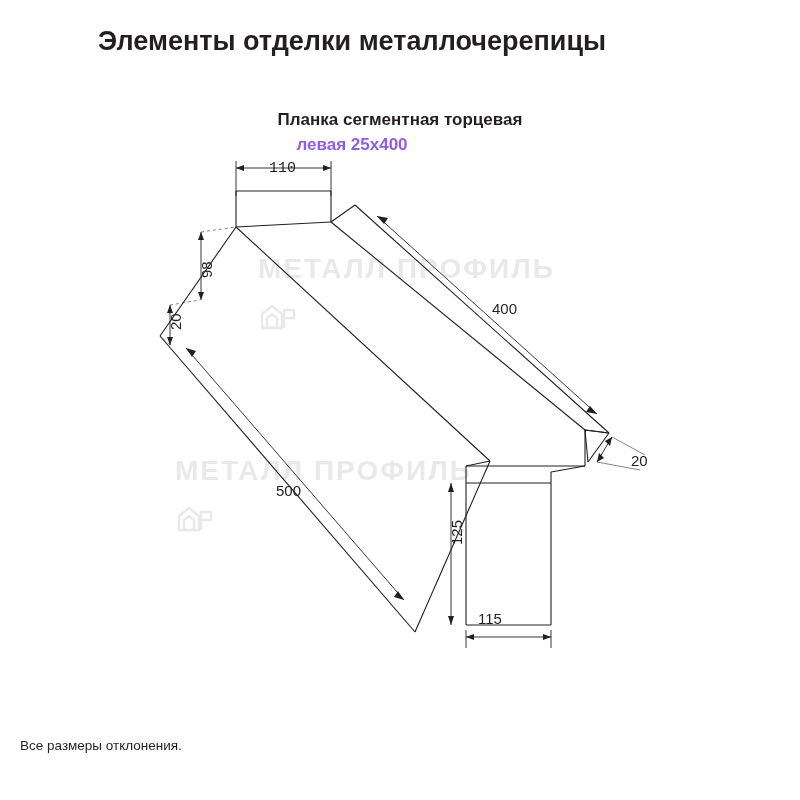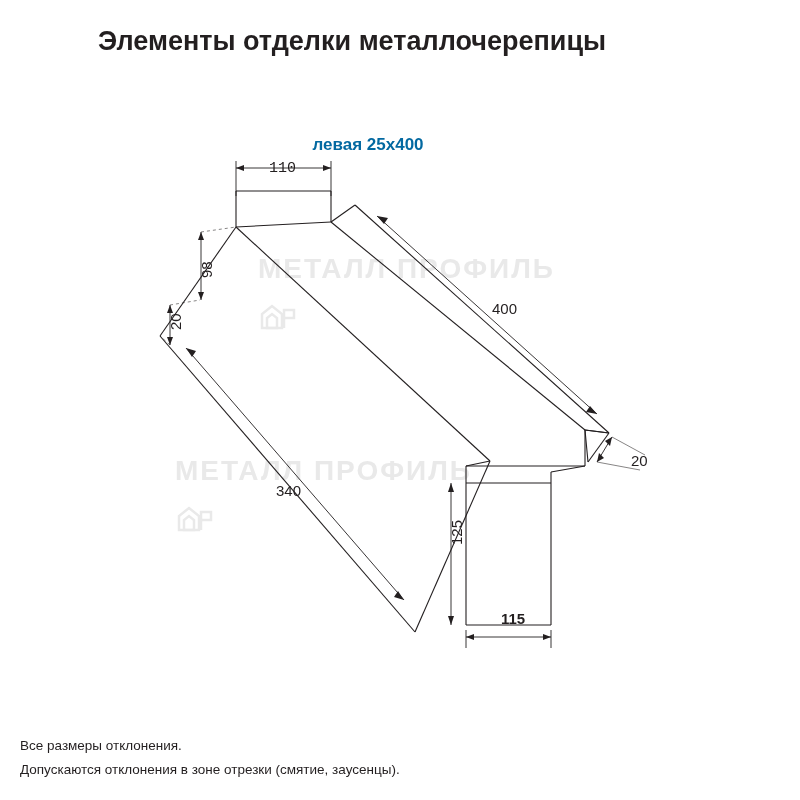--- a/index.html
+++ b/index.html
@@ -37,27 +37,27 @@
     left: 0;
     top: 110px;
     width: 800px;
     text-align: center;
     font-size: 17px;
     font-weight: bold;
     color: #231f20;
   }
   .subtitle2 {
     position: absolute;
-    left: 16px;
+    left: 0;
     top: 135px;
     width: 704px;
     text-align: center;
     font-size: 17px;
     font-weight: bold;
-    color: #0369a1;
+    color: #8b5cf6;
   }
   .drawing {
     position: absolute;
     left: 0;
     top: 0;
     width: 800px;
     height: 800px;
   }
   .footnote {
     position: absolute;
@@ -95,20 +95,21 @@
     transform: rotate(-90deg);
     transform-origin: left top;
   }
 </style>
 </head>
 <body>
 
 <div class="page">
 
   <div class="title">Элементы отделки металлочерепицы</div>
+  <div class="subtitle1">Планка сегментная торцевая</div>
   <div class="subtitle2">левая 25х400</div>
 
   <div class="wm wm1">МЕТАЛЛ ПРОФИЛЬ</div>
   <div class="wm wm2">МЕТАЛЛ ПРОФИЛЬ</div>
 
   <svg class="wm-logo" style="left:258px; top:300px;" viewBox="0 0 46 34">
     <path d="M4 28 L4 14 L14 6 L24 14 L24 28 Z" fill="none" stroke="#e9e9e9" stroke-width="2.5"></path>
     <path d="M9 28 L9 18 L14 14 L19 18 L19 28 Z" fill="none" stroke="#e9e9e9" stroke-width="2.5"></path>
     <path d="M26 28 L26 10 L36 10 L36 18 L26 18" fill="none" stroke="#e9e9e9" stroke-width="2.5"></path>
   </svg>
@@ -194,24 +195,23 @@
   </svg>
 
   <div class="dim-label" style="left:269px; top:160px;font-family:Liberation Mono, monospace;">110</div>
 
   <div class="dim-label rot-90" style="left:198px; top:278px;">98</div>
 
   <div class="dim-label rot-90" style="left:167px; top:330px;">20</div>
 
   <div class="dim-label" style="left:472px; top:300px;margin-left:20px;">400</div>
 
-  <div class="dim-label" style="left:276px; top:482px;">340</div>
+  <div class="dim-label" style="left:276px; top:482px;">500</div>
 
   <div class="dim-label" style="left:631px; top:452px;">20</div>
 
   <div class="dim-label rot-90" style="left:448px; top:545px;">125</div>
 
-  <div class="dim-label" style="left:501px; top:610px;font-weight:bold;">115</div>
+  <div class="dim-label" style="left:478px; top:610px;">115</div>
 
   <div class="footnote l1">Все размеры отклонения.</div>
-  <div class="footnote l2">Допускаются отклонения в зоне отрезки (смятие, заусенцы).</div>
 
 </div>
 
 </body></html>

